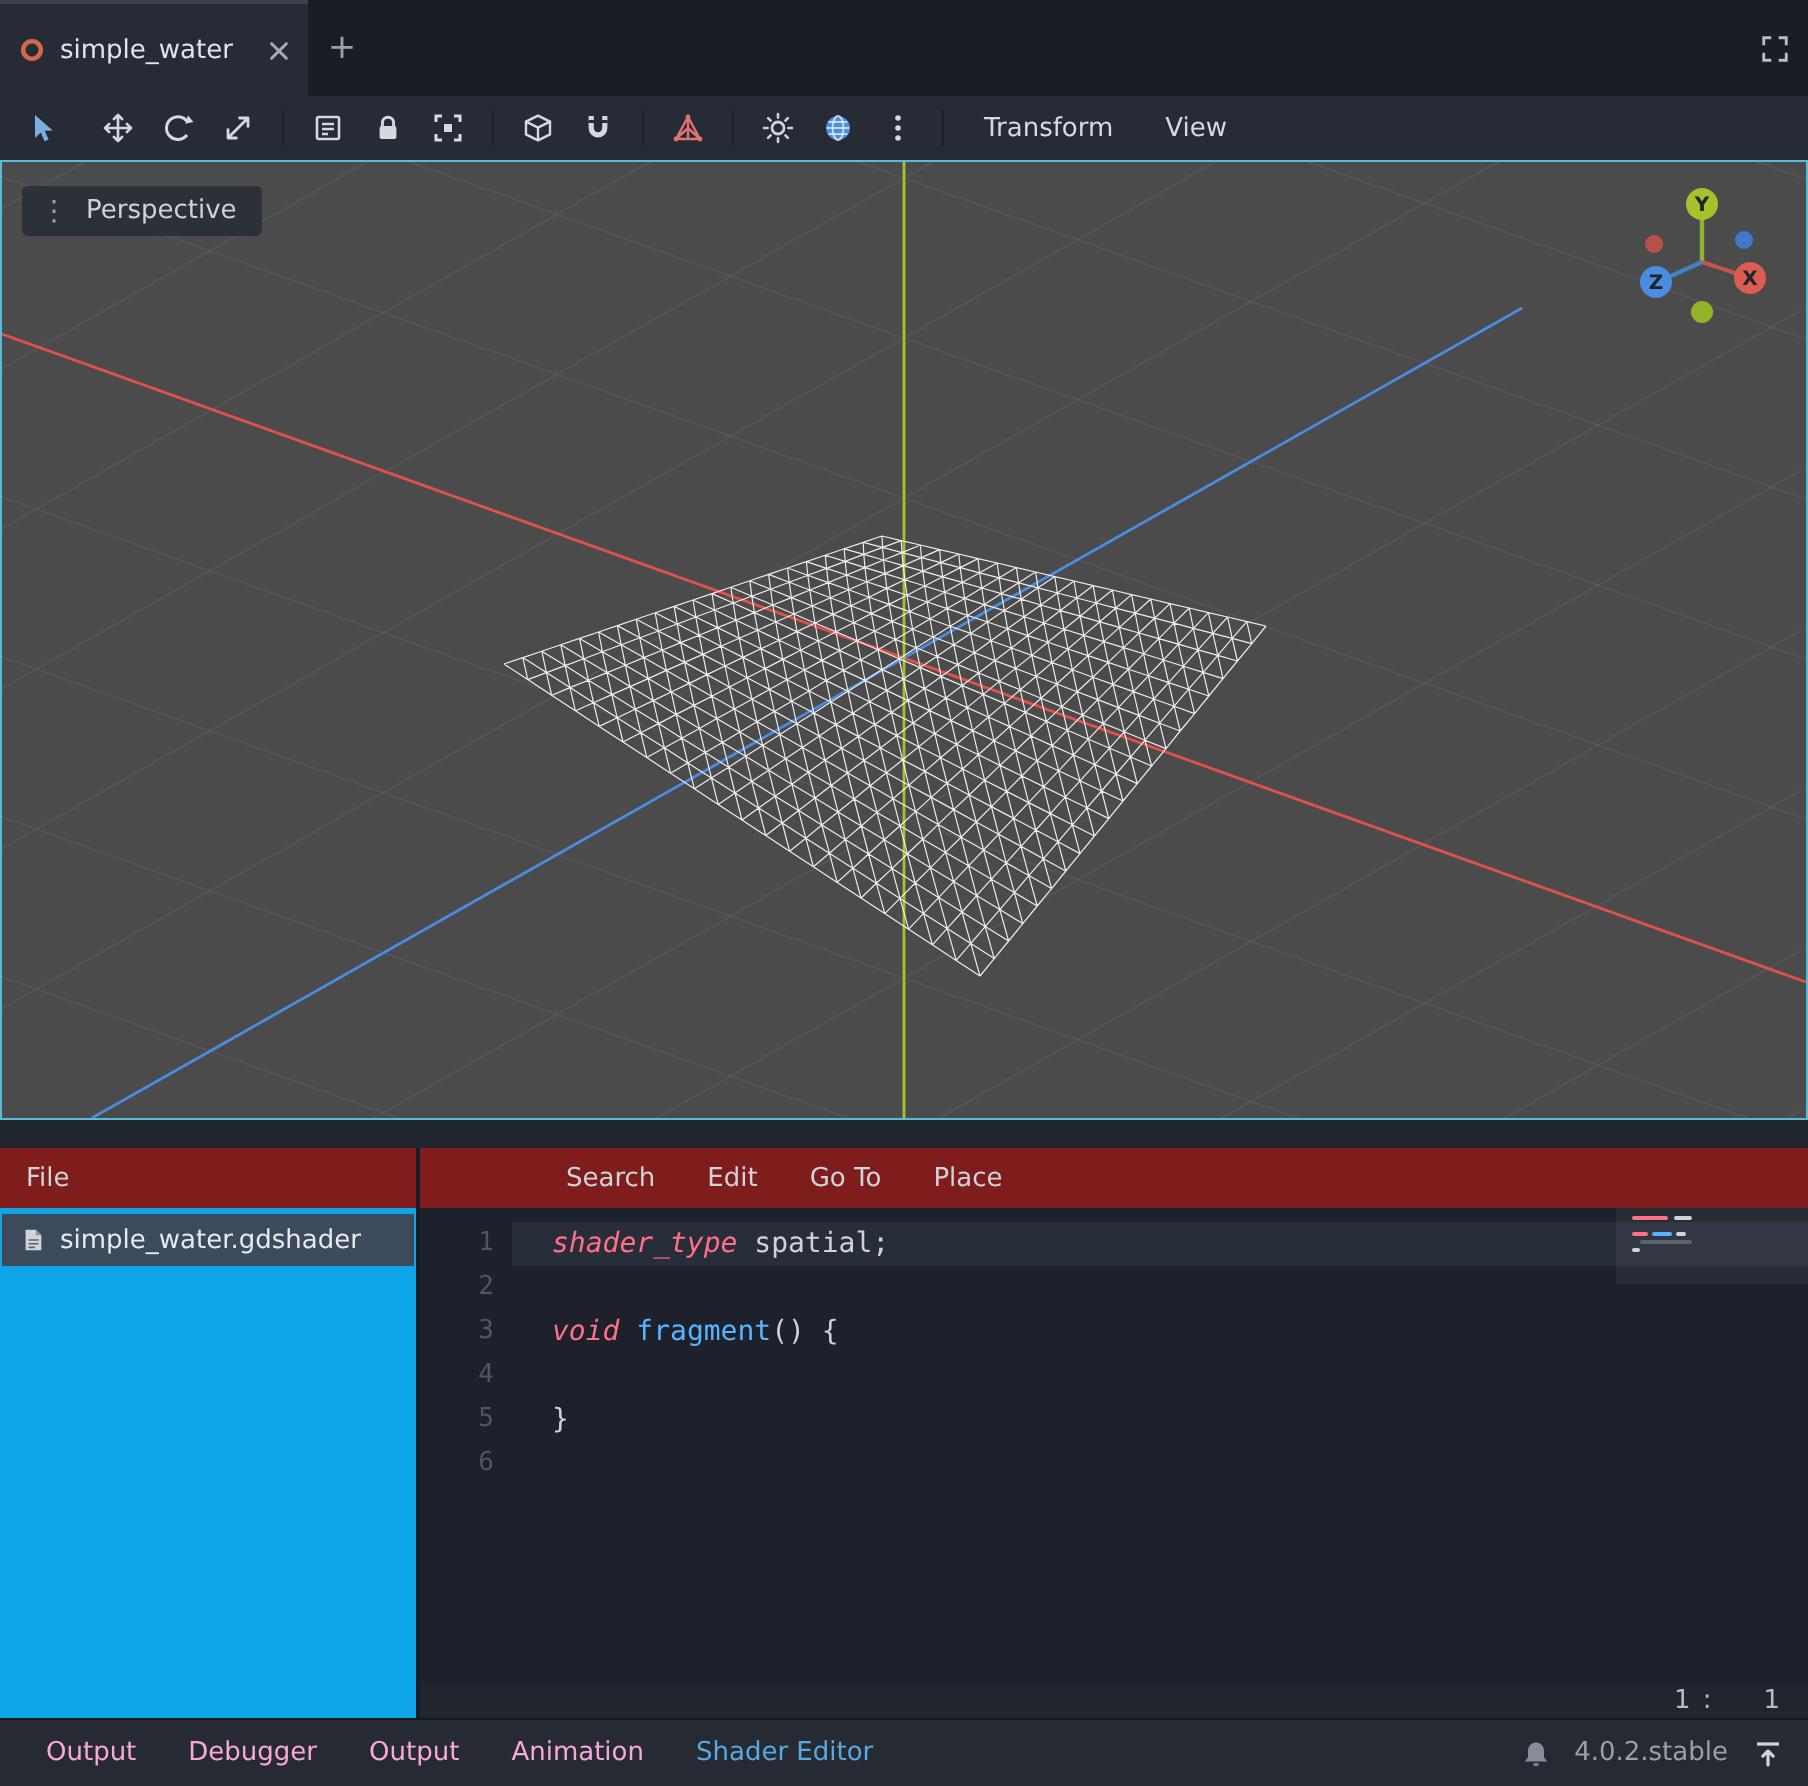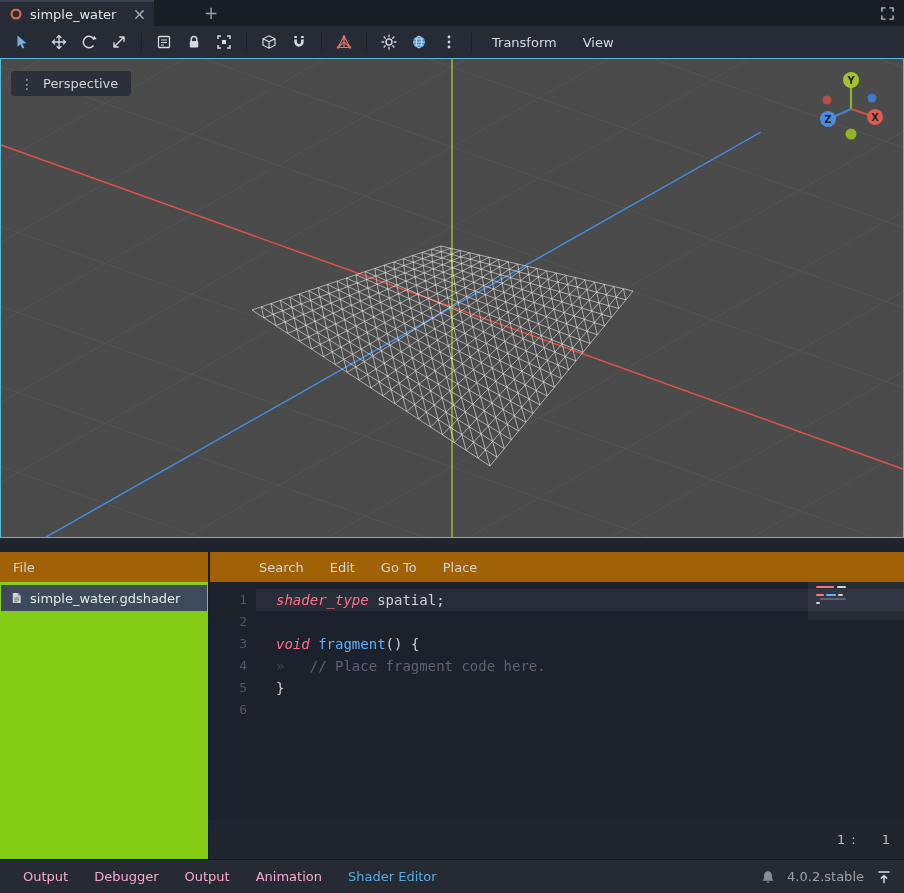--- a/index.html
+++ b/index.html
@@ -5,21 +5,21 @@
   html,body{margin:0;padding:0;background:#14171d;}
   *{box-sizing:border-box;}
   .root{
     width:904px;height:893px;
     font-family:"DejaVu Sans","Liberation Sans",sans-serif;
     font-size:13px;color:#ced3da;
     background:#1a1e25;
     display:flex;flex-direction:column;overflow:hidden;
   }
   
-  .tabbar{height:26px;background:#191d24;display:flex;align-items:stretch;flex:none;gap:40px;}
+  .tabbar{height:48px;background:#191d24;display:flex;align-items:stretch;flex:none;}
   .tab{width:154px;background:#262b35;display:flex;align-items:center;gap:7px;padding:0 9px;border-top:2px solid #3a414d;}
   .tab-title{color:#e1e4e9;white-space:nowrap;flex:1;}
   .icon-btn{display:grid;place-items:center;}
   .newtab{width:34px;display:grid;place-items:center;color:#9aa0a8;font-size:17px;}
   .tabbar-spacer{flex:1;}
   .fullscreen-btn{width:34px;display:grid;place-items:center;}
   
   .toolbar{height:32px;background:#262b35;display:flex;align-items:center;padding:15px 6px;flex:none;}
   .tbtn{height:26px;min-width:30px;display:grid;place-items:center;border-radius:3px;}
   .tbtn.first{margin-right:8px;}
@@ -30,26 +30,26 @@
   .viewport svg.canvas{position:absolute;inset:0;width:100%;height:100%;}
   .persp-pill{position:absolute;left:10px;top:12px;background:rgba(40,44,52,0.88);border-radius:3px;
     padding:5px 13px 5px 9px;display:flex;align-items:center;gap:9px;color:#cfd3d9;}
   .persp-dots{color:#9aa0a8;font-size:14px;line-height:1;}
   .gizmo{position:absolute;right:12px;top:8px;}
   .gizmo text{font-size:10px;font-weight:bold;fill:#20252c;text-anchor:middle;font-family:"DejaVu Sans",sans-serif;}
   
   .hgap{height:14px;background:#20242c;flex:none;}
   
   .bottom{flex:1;display:flex;flex-direction:column;background:#21252d;min-height:0;}
-  .panel-header{height:30px;display:flex;flex:none;background:#a16207;}
+  .panel-header{height:30px;display:flex;flex:none;background:#7f1d1d;gap:24px;}
   .ph-left{width:210px;flex:none;display:flex;align-items:center;border-right:2px solid #191d24;}
   .hmenu{padding:0 13px;color:#cfd3da;height:100%;display:flex;align-items:center;}
   .ph-right{flex:1;display:flex;align-items:center;padding-left:8px;margin-left:28px;}
   .panel-body{flex:1;display:flex;min-height:0;}
-  .file-list{width:210px;flex:none;background:#84cc16;border-right:2px solid #191d24;padding-top:3px;}
+  .file-list{width:210px;flex:none;background:#0ea5e9;border-right:2px solid #191d24;padding-top:3px;}
   .file-item{height:26px;display:flex;align-items:center;gap:7px;padding:0 9px;margin:0 1px;color:#e6e9ed;}
   .file-item.selected{background:#3c4a5c;}
   .editor-col{flex:1;display:flex;flex-direction:column;min-width:0;}
   .code-area{height:238px;flex:none;background:#1d212b;position:relative;overflow:hidden;
     font-family:"DejaVu Sans Mono","Liberation Mono",monospace;font-size:14px;padding-top:7px;}
   .code-line{display:flex;height:22px;line-height:22px;}
   .code-line.current{background:linear-gradient(to right,transparent 46px,#272d39 46px);}
   .ln{width:46px;flex:none;text-align:right;padding-right:9px;color:#4d5664;font-size:13px;}
   .code-text{padding-left:20px;white-space:pre;color:var(--code-text,#ced3da);}
   .tok-keyword{color:var(--keyword,#ff7085);font-style:italic;}
@@ -276,21 +276,20 @@
               <div class="code-line">
                 <span class="ln">2</span>
                 <span class="code-text"></span>
               </div>
               <div class="code-line">
                 <span class="ln">3</span>
                 <span class="code-text"><span class="tok-keyword">void</span><span class="tok-text"> </span><span class="tok-function">fragment</span><span class="tok-text">() {</span></span>
               </div>
               <div class="code-line">
                 <span class="ln">4</span>
-                <span class="code-text"><span class="tok-indent">»   </span><span class="tok-comment">// Place fragment code here.</span></span>
               </div>
               <div class="code-line">
                 <span class="ln">5</span>
                 <span class="code-text"><span class="tok-text">}</span></span>
               </div>
               <div class="code-line">
                 <span class="ln">6</span>
                 <span class="code-text"></span>
               </div>
             </div>

